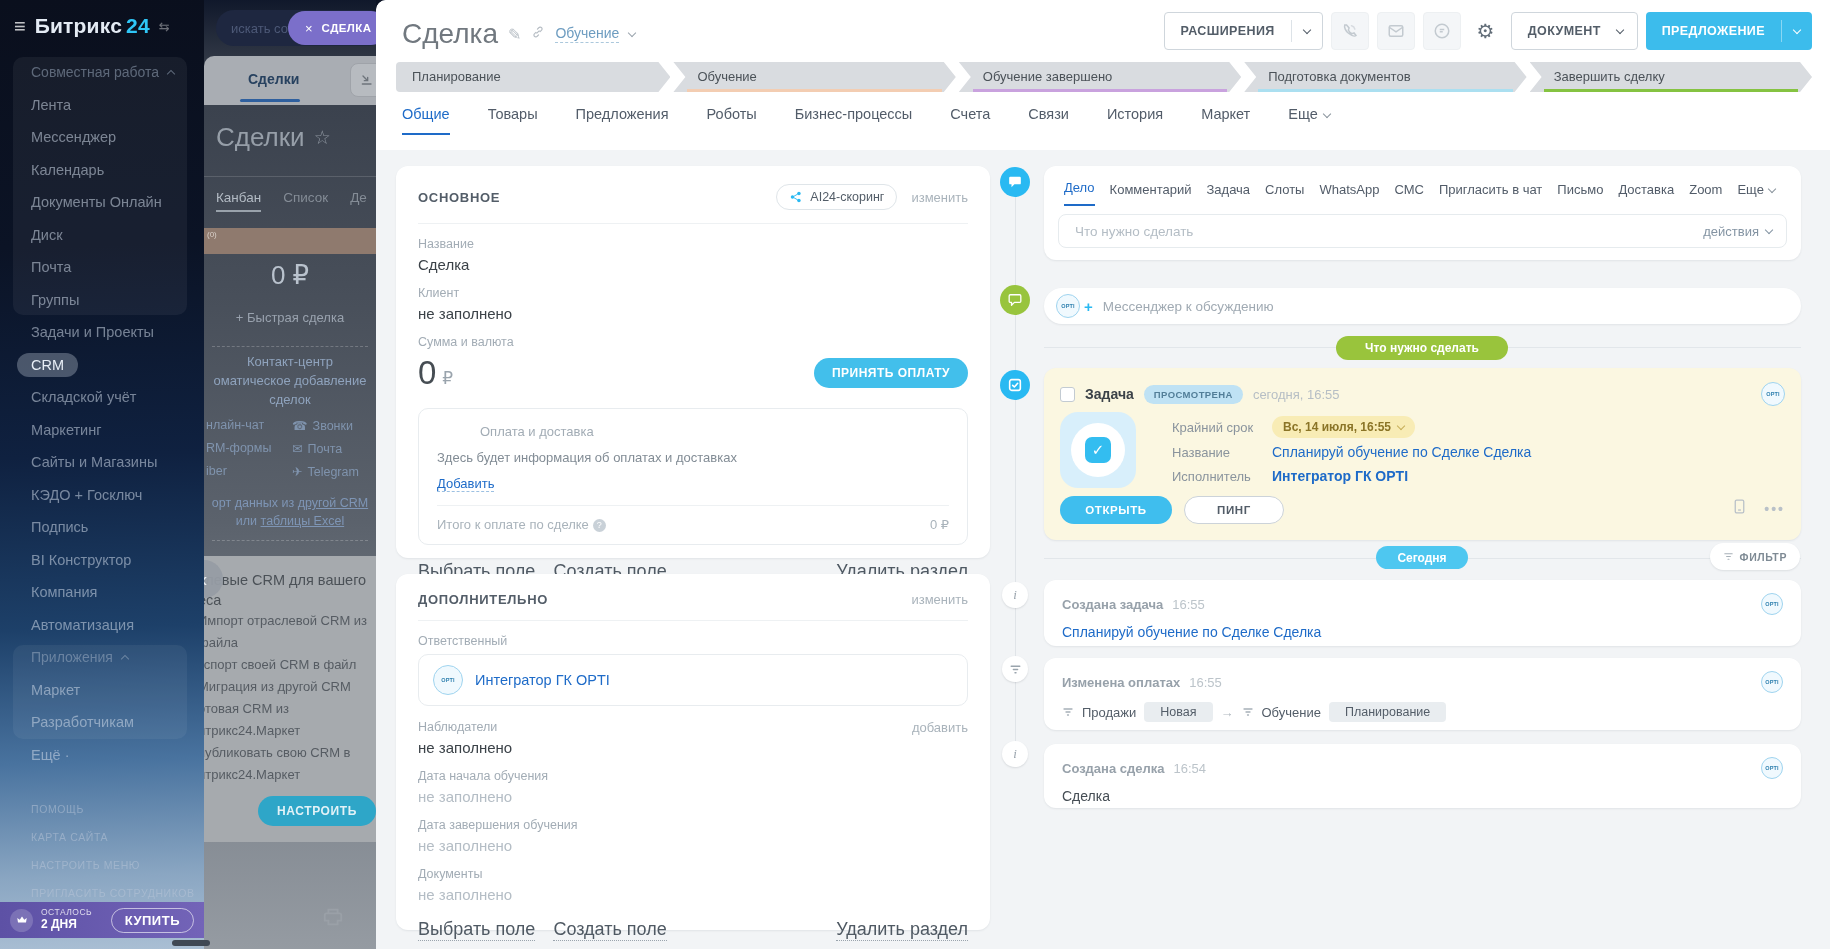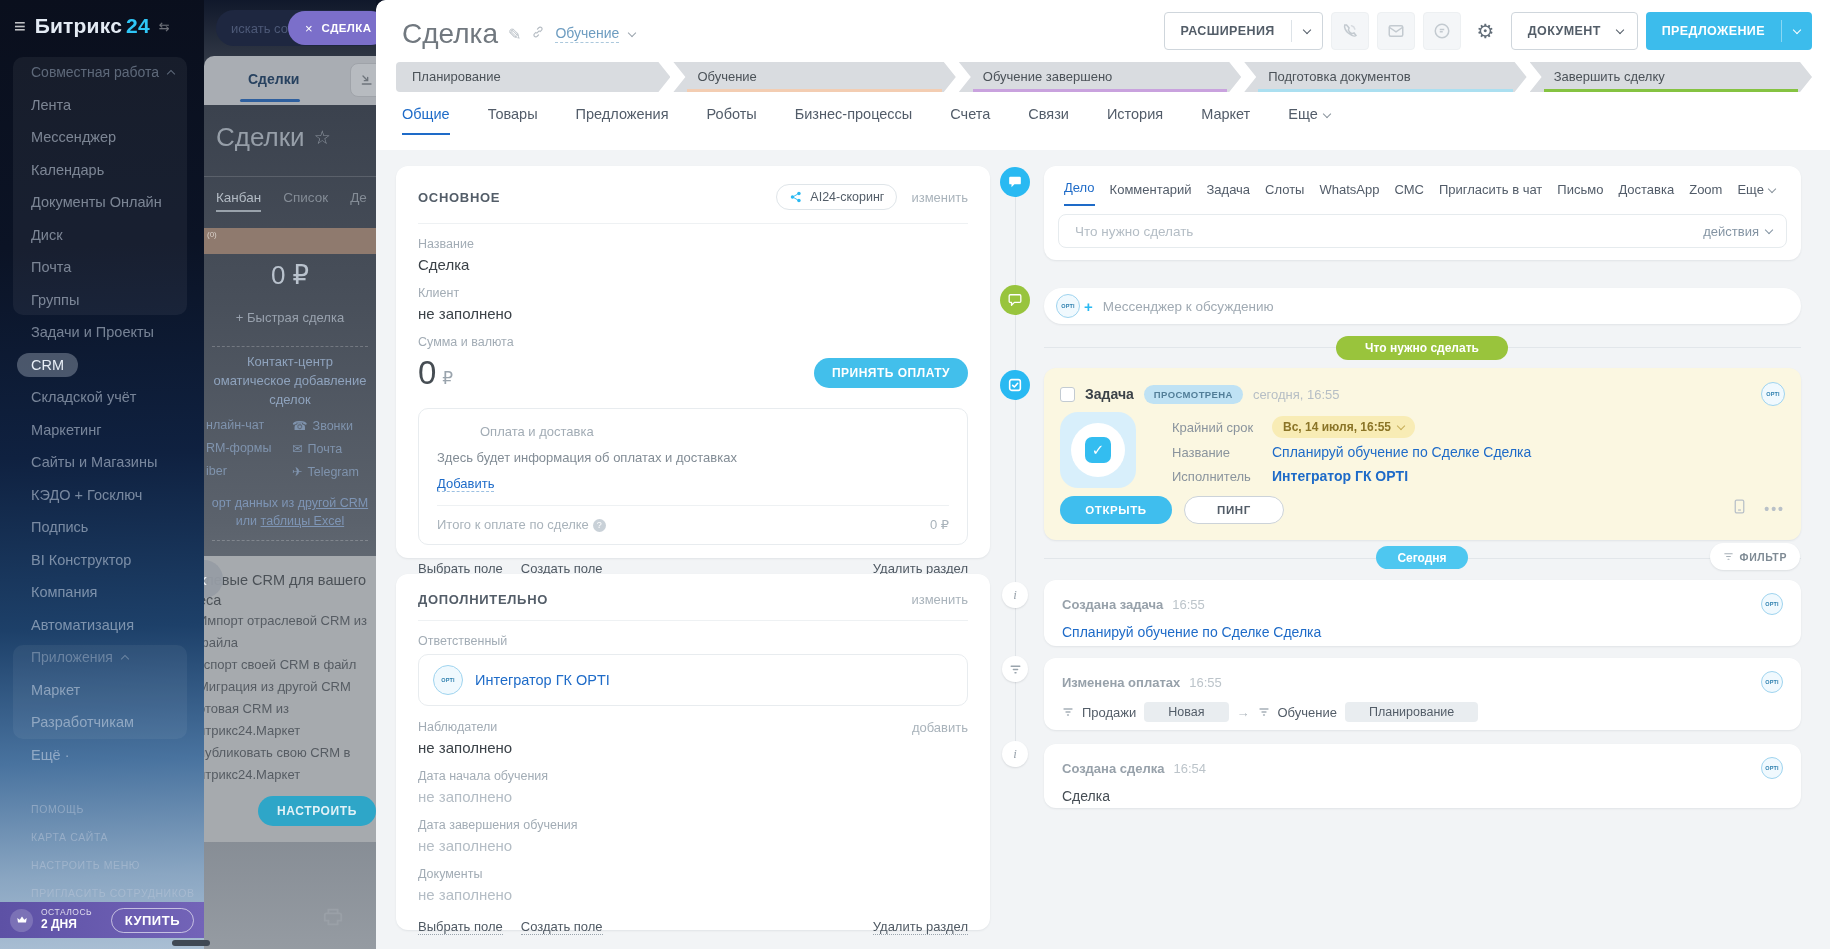--- a/index.html
+++ b/index.html
@@ -125,21 +125,21 @@
   .paybox{margin:16px 22px 0;border:1px solid #e8ecef;border-radius:10px;padding:15px 18px 12px;}
   .paybox .l1{font-size:13px;color:#a2acb5;margin-left:43px;}
   .paybox .l2{font-size:13px;color:#828c95;margin-top:11px;}
   .dashed-link{display:inline-block;font-size:13px;color:#1e6bc8;border-bottom:1px dashed #9cc0e2;margin-top:11px;cursor:pointer;}
   .paydiv{height:1px;background:#eef1f3;margin:13px 0 11px;}
   .totrow{display:flex;justify-content:space-between;font-size:13px;color:#a9b3bb;}
   .qmark{display:inline-flex;width:13px;height:13px;border-radius:50%;background:#c9d1d8;color:#fff;
     font-size:9px;align-items:center;justify-content:center;margin-left:4px;vertical-align:1px;}
   .cfoot{display:flex;justify-content:space-between;margin:16px 22px 0;padding-bottom:16px;}
   .cfoot .lft{display:flex;gap:18px;}
-  .dot-link{font-size:13px;color:#4f5963;border-bottom:1px dotted #9aa4ad;cursor:pointer;}
+  .dot-link{font-size:18px;color:#4f5963;border-bottom:1px dotted #9aa4ad;cursor:pointer;}
   .respbox{margin:6px 22px 0;border:1px solid #e8ecef;border-radius:10px;height:52px;display:flex;align-items:center;gap:12px;padding:0 14px;}
   .blue-link{color:#1e6bc8;cursor:pointer;}
   .avatar{border-radius:50%;background:#f0f9fe;border:1.5px solid #9fd4ef;color:#2d7fae;
     display:flex;align-items:center;justify-content:center;font-size:5.5px;font-weight:bold;letter-spacing:.2px;flex:0 0 auto;}
   .lblrow{display:flex;justify-content:space-between;margin:14px 22px 0;}
 
   
   .rail-line{position:absolute;left:639px;top:182px;height:572px;width:1px;background:#e0e4e8;}
   .rail-ic{position:absolute;display:flex;align-items:center;justify-content:center;border-radius:50%;}
   .rail-ic.c30{width:30px;height:30px;left:624px;color:#fff;}
@@ -195,21 +195,21 @@
   .filter-btn{position:absolute;right:30px;top:543px;height:27px;background:#fff;border-radius:14px;
     box-shadow:0 1px 2px rgba(60,70,80,.12);display:flex;align-items:center;gap:6px;padding:0 13px;cursor:pointer;}
   .filter-btn .ftxt{font-size:10.5px;font-weight:bold;letter-spacing:.6px;color:#7e8a94;}
   .ev-head{display:flex;align-items:center;gap:9px;padding:13px 18px 0;}
   .ev-title{font-size:13px;font-weight:bold;color:#97a1aa;}
   .ev-time{font-size:13px;color:#bcc4ca;}
   .ev-ava{margin-left:auto;}
   .ev-body{padding:9px 18px 0;font-size:14px;}
   .ev-body.dark{color:#454d54;}
   .fun-row{display:flex;align-items:center;gap:8px;font-size:13px;color:#535d68;}
-  .stage-chip{background:#e9edf0;border-radius:4px;padding:3px 24px;font-size:12.5px;color:#535d68;}
+  .stage-chip{background:#e9edf0;border-radius:4px;padding:3px 16px;font-size:12.5px;color:#535d68;}
   .arr{color:#b0b8bf;}
   .hscroll{position:absolute;left:172px;bottom:3px;width:38px;height:6px;border-radius:3px;background:#3f4854;}
 </style>
 </head>
 <body>
 
 <div class="screen">
 
   <aside class="sidebar">
     <div class="logo-row">

